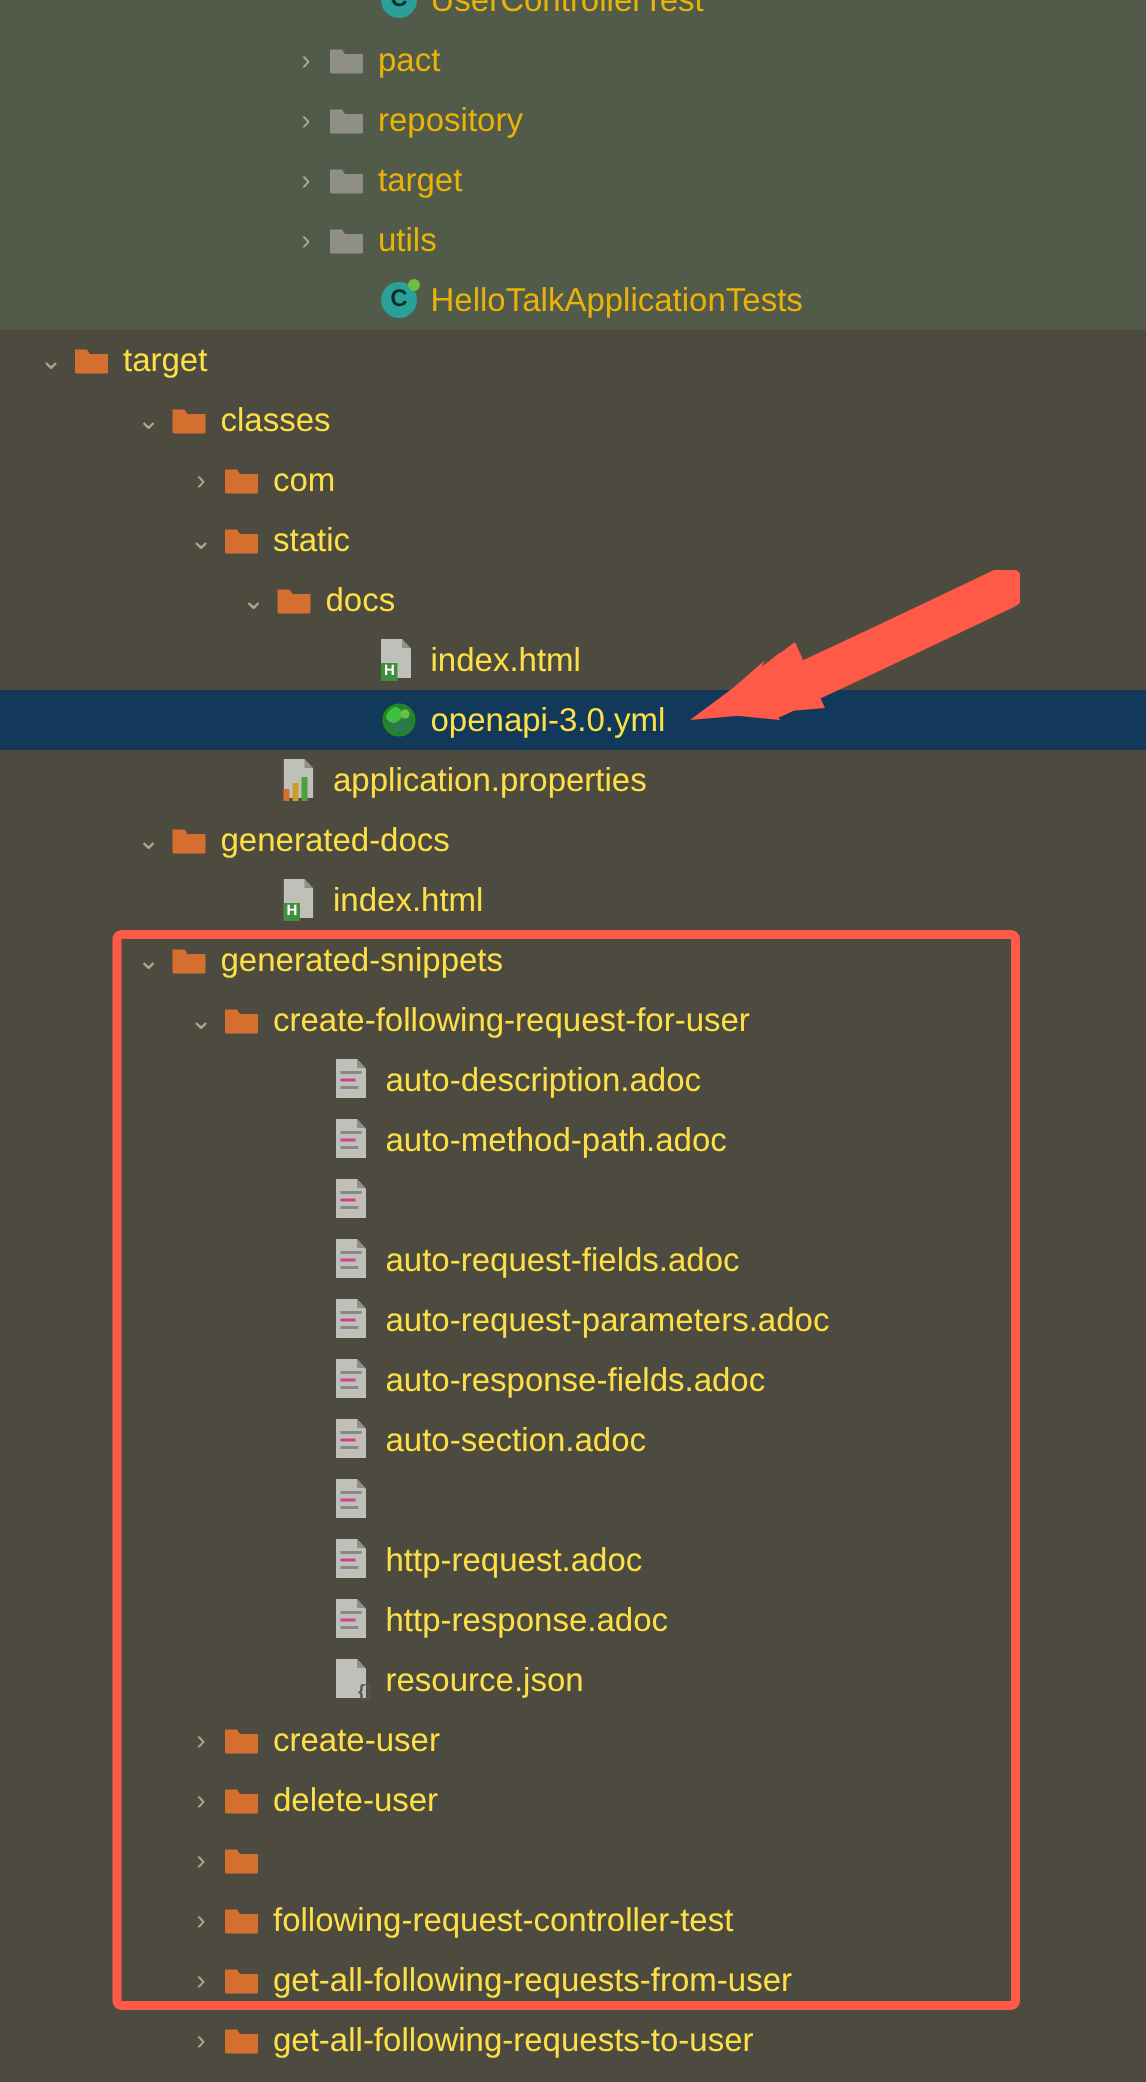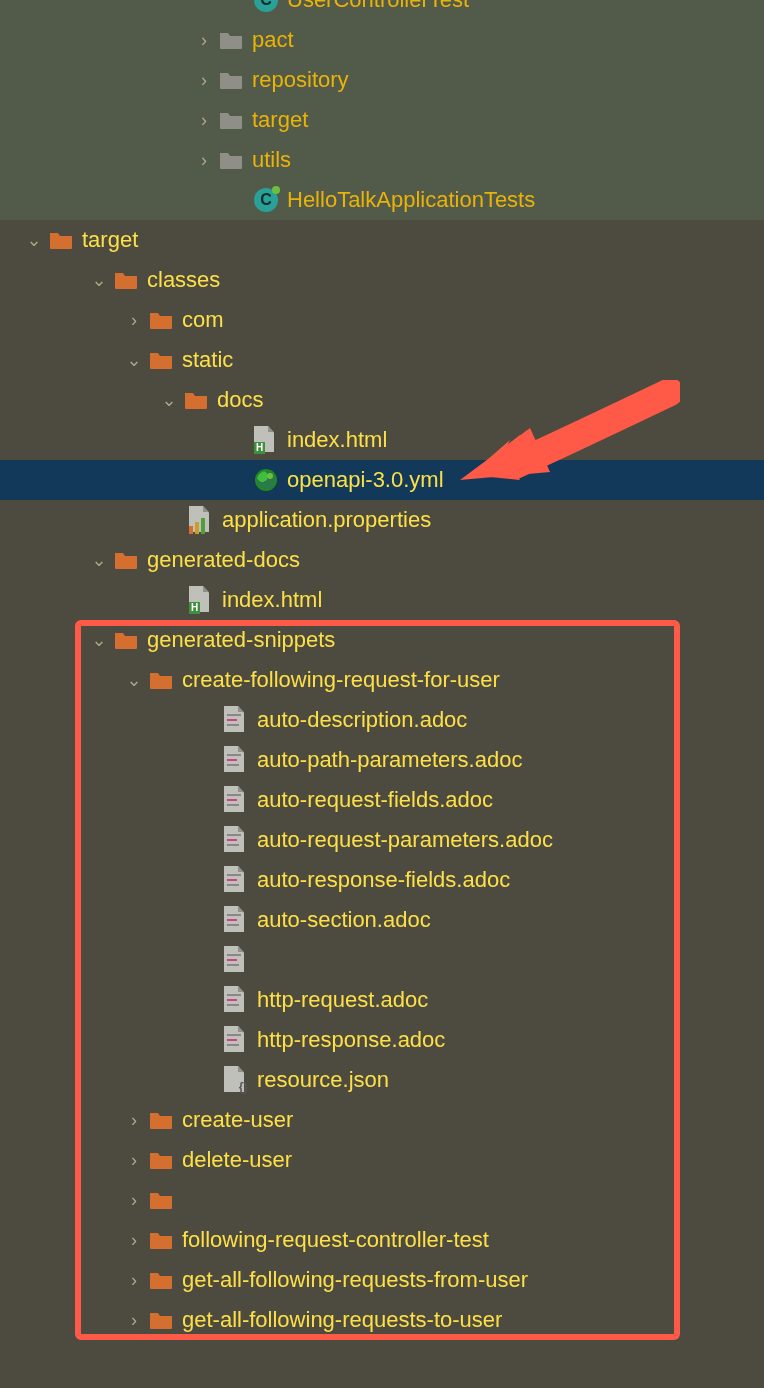--- a/index.html
+++ b/index.html
@@ -322,21 +322,33 @@
       <span class="indent" style="width: 195px;"></span>
       <span class="chevron empty">·</span>
       <span class="icon">
         <div class="adoc-icon">
           <div class="file-paper"></div>
           <div class="adoc-stripe"></div>
           <div class="adoc-stripe2"></div>
           <div class="adoc-stripe3"></div>
         </div>
       </span>
-      <span class="label">auto-path-parameters.adoc</span>
+      <span class="label">auto-method-path.adoc</span>
+    </div>
+    <div class="row">
+      <span class="indent" style="width: 195px;"></span>
+      <span class="chevron empty">·</span>
+      <span class="icon">
+        <div class="adoc-icon">
+          <div class="file-paper"></div>
+          <div class="adoc-stripe"></div>
+          <div class="adoc-stripe2"></div>
+          <div class="adoc-stripe3"></div>
+        </div>
+      </span>
     </div>
     <div class="row">
       <span class="indent" style="width: 195px;"></span>
       <span class="chevron empty">·</span>
       <span class="icon">
         <div class="adoc-icon">
           <div class="file-paper"></div>
           <div class="adoc-stripe"></div>
           <div class="adoc-stripe2"></div>
           <div class="adoc-stripe3"></div>

